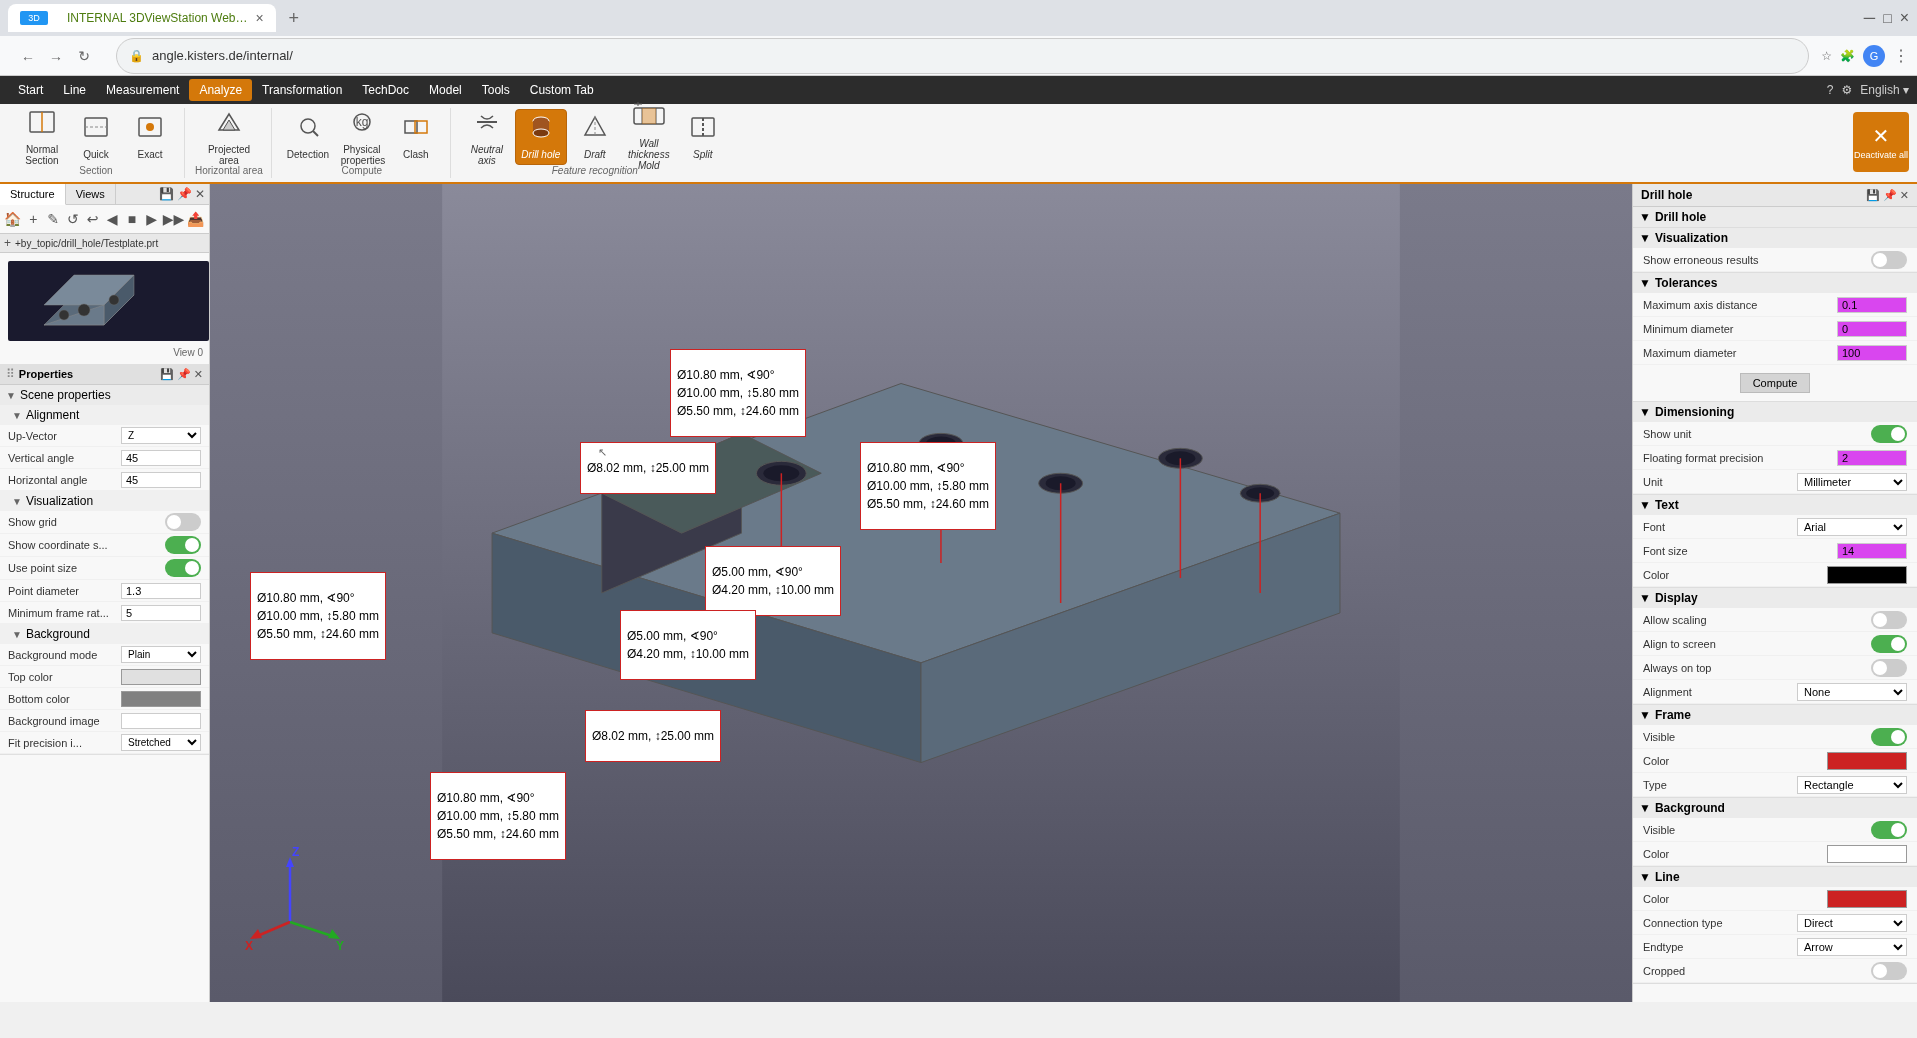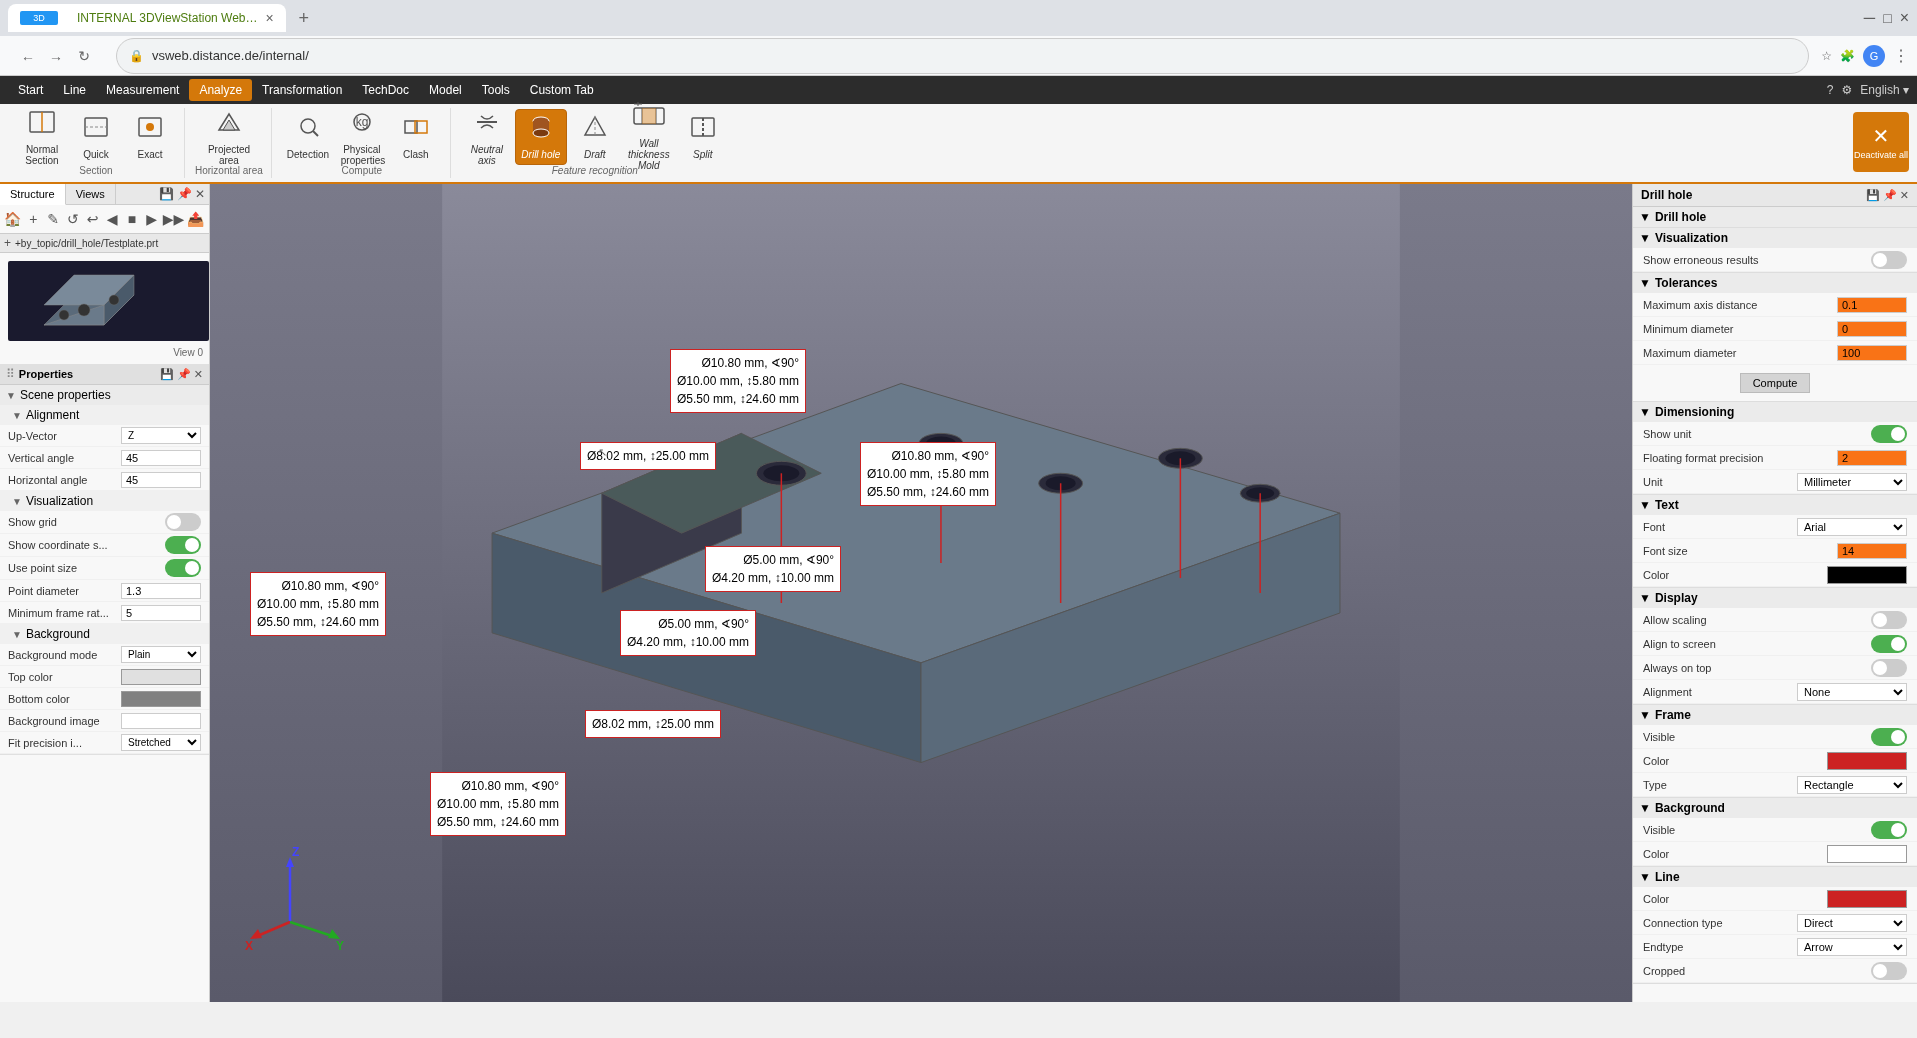--- a/index.html
+++ b/index.html
@@ -1,19 +1,19 @@
 <!DOCTYPE html>
 <html><head>
   <meta charset="utf-8">
   <style>
     * { box-sizing: border-box; margin: 0; padding: 0; font-family: Arial, sans-serif; font-size: 12px; }
     body { width: 1917px; height: 1038px; overflow: hidden; background: #f0f0f0; }
     .tab-bar { display: flex; align-items: center; height: 36px; background: #dee1e6; padding: 0 8px; gap: 4px; }
     .tab { display: flex; align-items: center; background: #fff; border-radius: 8px 8px 0 0; padding: 0 12px; height: 28px; gap: 8px; font-size: 12px; min-width: 180px; }
-    .tab-favicon { width: 38px; height: 14px; background: #4a90d9; border-radius: 2px; display: flex; align-items: center; justify-content: center; color: white; font-size: 8px; }
+    .tab-favicon { width: 28px; height: 14px; background: #4a90d9; border-radius: 2px; display: flex; align-items: center; justify-content: center; color: white; font-size: 8px; }
     .tab-close { margin-left: auto; color: #666; cursor: pointer; font-size: 14px; }
     .tab-new { width: 28px; height: 28px; display: flex; align-items: center; justify-content: center; color: #666; font-size: 18px; }
     .address-bar { display: flex; align-items: center; height: 36px; background: #f1f3f4; border-radius: 20px; margin: 2px 8px; padding: 0 12px; gap: 8px; border: 1px solid #ccc; }
     .nav-buttons { display: flex; align-items: center; gap: 4px; padding: 4px 8px; }
     .nav-btn { width: 24px; height: 24px; display: flex; align-items: center; justify-content: center; border-radius: 50%; color: #666; cursor: pointer; font-size: 14px; }
     .browser-toolbar { display: flex; align-items: center; height: 40px; background: #f8f9fa; border-bottom: 1px solid #ccc; padding: 0 8px; gap: 4px; }
     .browser-right { display: flex; align-items: center; gap: 8px; margin-left: auto; color: #666; }
 
     
     .app { display: flex; flex-direction: column; height: calc(1038px - 112px); background: #fff; }
@@ -56,32 +56,32 @@
     .props-section-header .collapse-icon { color: #666; font-size: 10px; }
     .props-row { display: flex; align-items: center; padding: 2px 8px; border-bottom: 1px solid #f0f0f0; min-height: 22px; }
     .props-label { flex: 1; color: #333; font-size: 11px; }
     .props-select { font-size: 10px; border: 1px solid #ccc; background: #fff; padding: 1px 2px; min-width: 80px; }
     .props-input { font-size: 11px; border: 1px solid #ccc; background: #fff; padding: 1px 4px; width: 80px; }
 
     
     .viewport { flex: 1; background: linear-gradient(180deg, #7a7a8a 0%, #5a5a6a 100%); position: relative; overflow: hidden; }
 
     
-    .dim-label { position: absolute; background: white; border: 1.5px solid #cc2222; padding: 4px 6px; font-size: 12px; font-family: Arial; line-height: 1.4; white-space: nowrap; text-align: right; }
+    .dim-label { position: absolute; background: white; border: 1.5px solid #cc2222; padding: 16px 6px; font-size: 12px; font-family: Arial; line-height: 1.4; white-space: nowrap; }
     .dim-label-inner { line-height: 1.5; }
 
     
     .right-panel { width: 285px; display: flex; flex-direction: column; border-left: 1px solid #ccc; background: #f8f8f8; overflow-y: auto; }
     .rp-header { display: flex; align-items: center; padding: 4px 8px; background: #e8e8e8; border-bottom: 1px solid #ccc; gap: 4px; }
     .rp-title { font-size: 12px; font-weight: bold; }
     .rp-section { border-bottom: 1px solid #ddd; }
     .rp-section-header { display: flex; align-items: center; padding: 3px 6px; background: #ebebeb; cursor: pointer; font-size: 11px; font-weight: bold; gap: 4px; }
     .rp-row { display: flex; align-items: center; padding: 2px 10px; min-height: 24px; border-bottom: 1px solid #f0f0f0; }
     .rp-label { flex: 1; font-size: 11px; color: #333; }
-    .rp-input { font-size: 11px; border: 1px solid #ccc; background: #f97316; padding: 1px 4px; width: 70px; }
+    .rp-input { font-size: 11px; border: 1px solid #ccc; background: #d946ef; padding: 1px 4px; width: 70px; }
     .rp-select { font-size: 11px; border: 1px solid #ccc; background: #fff; padding: 1px 2px; width: 110px; }
     .toggle { width: 36px; height: 18px; background: #4CAF50; border-radius: 9px; position: relative; cursor: pointer; display: inline-block; }
     .toggle.off { background: #ccc; }
     .toggle-knob { width: 14px; height: 14px; background: white; border-radius: 50%; position: absolute; top: 2px; right: 2px; transition: right 0.2s; }
     .toggle.off .toggle-knob { right: auto; left: 2px; }
     .color-swatch { width: 80px; height: 18px; border: 1px solid #999; }
     .color-swatch.red { background: #cc2222; }
     .color-swatch.black { background: #000; }
     .color-swatch.white { background: #fff; }
     .compute-btn { background: #d4d4d4; border: 1px solid #bbb; padding: 3px 12px; font-size: 11px; cursor: pointer; margin: 4px auto; display: block; }
@@ -106,21 +106,21 @@
   </div>
 
   <div class="browser-toolbar">
     <div class="nav-buttons">
       <div class="nav-btn">←</div>
       <div class="nav-btn">→</div>
       <div class="nav-btn">↻</div>
     </div>
     <div class="address-bar" style="flex:1;">
       <span style="color:#666;">🔒</span>
-      <span style="font-size:13px; color:#333;">vsweb.distance.de/internal/</span>
+      <span style="font-size:13px; color:#333;">angle.kisters.de/internal/</span>
     </div>
     <div class="browser-right">
       <span style="cursor:pointer;">☆</span>
       <span style="cursor:pointer;">🧩</span>
       <span style="cursor:pointer; background:#4285f4; color:white; width:22px; height:22px; border-radius:50%; display:flex; align-items:center; justify-content:center; font-size:11px;">G</span>
       <span style="cursor:pointer; font-size:16px;">⋮</span>
     </div>
   </div>
 </div>
 

